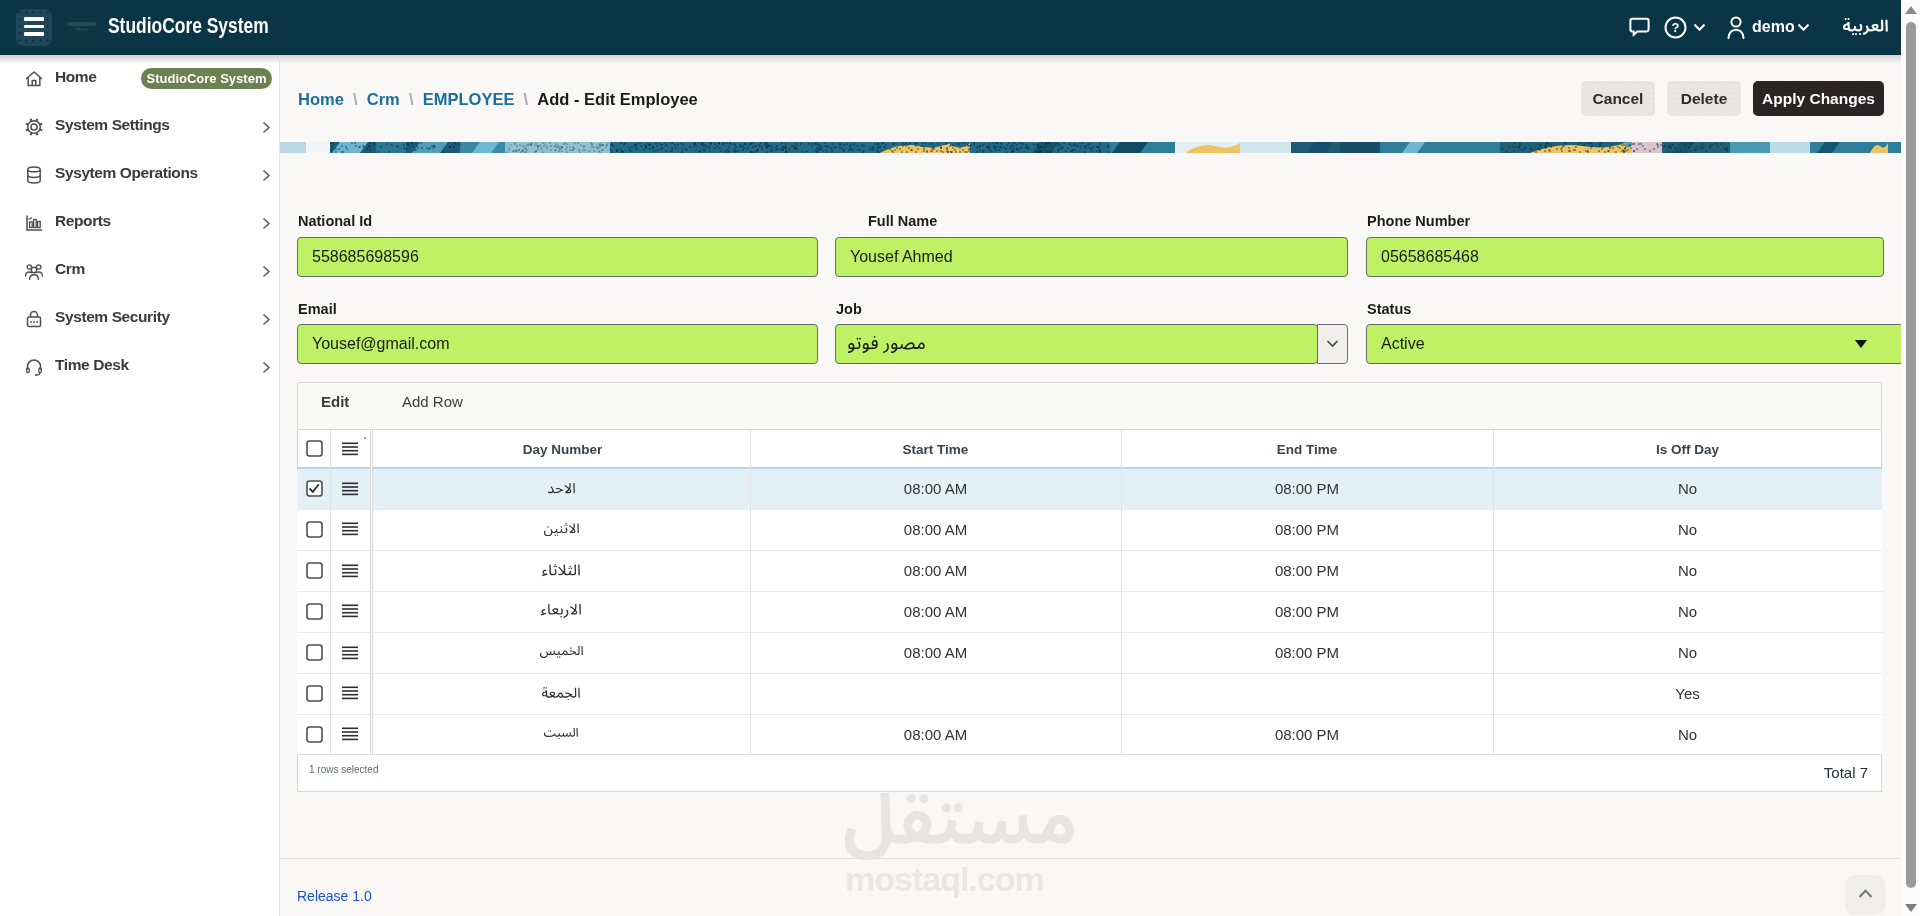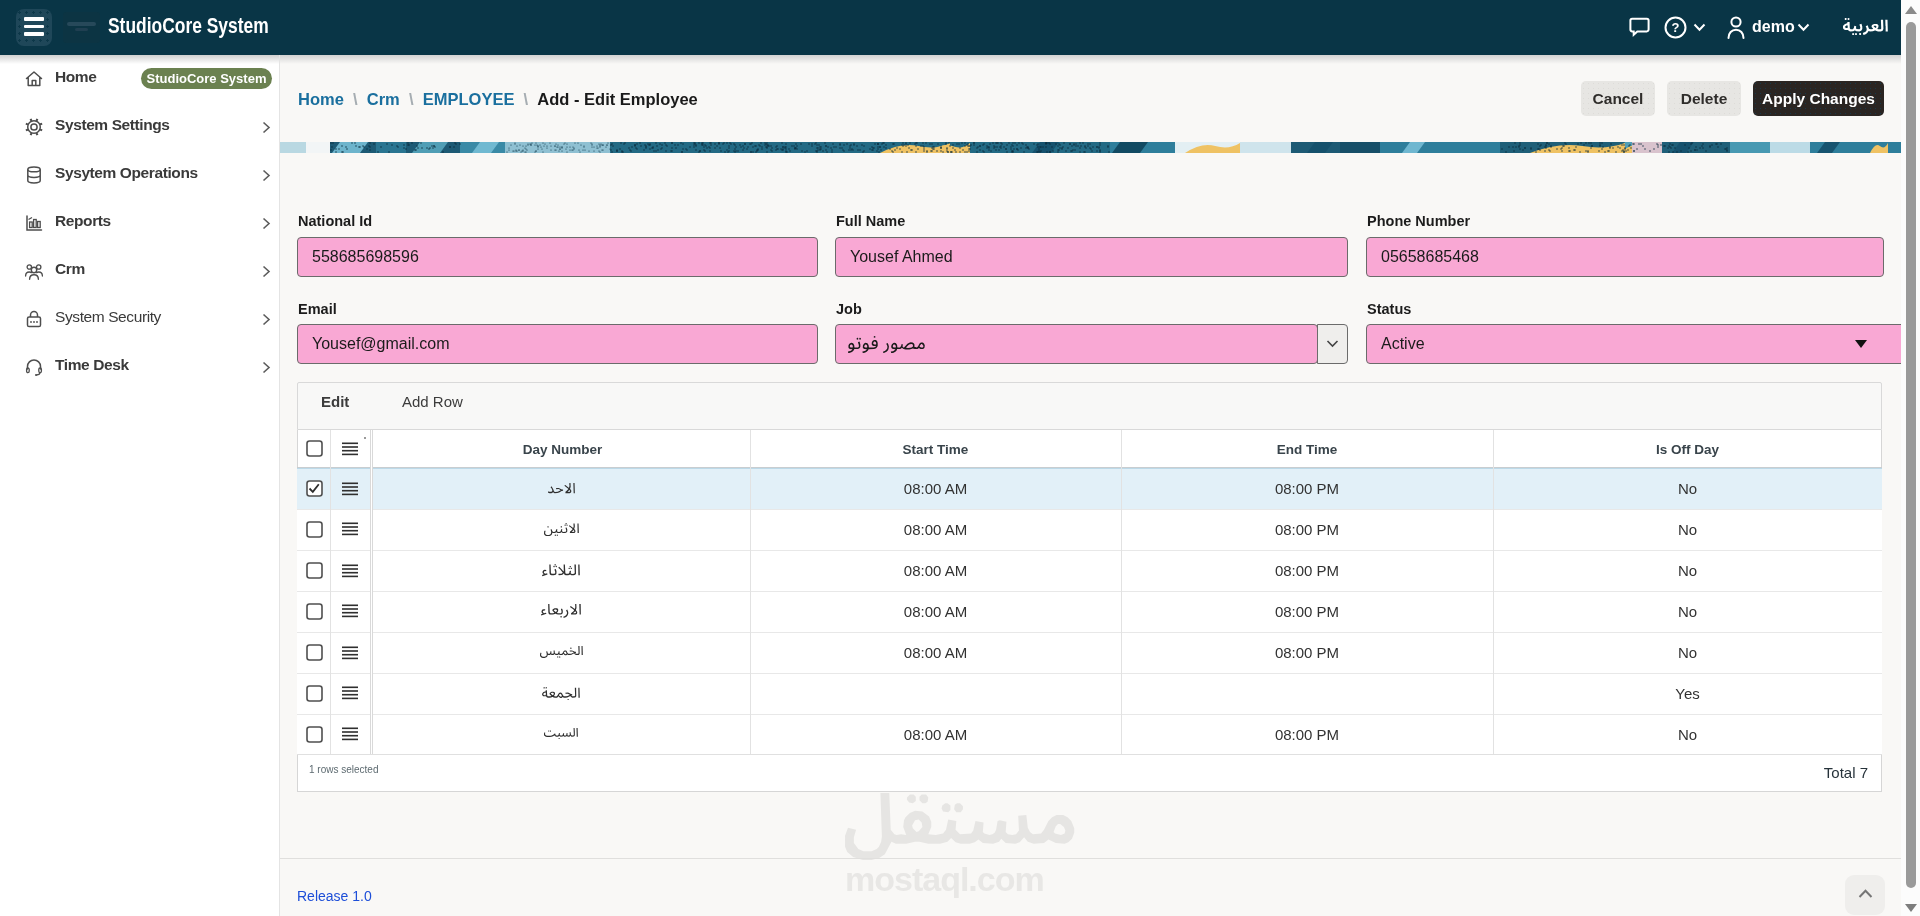--- a/index.html
+++ b/index.html
@@ -1,20 +1,20 @@
 <!DOCTYPE html>
 <html><head><meta charset="utf-8"><style>
 *{margin:0;padding:0;box-sizing:border-box}
 html,body{width:1920px;height:916px;overflow:hidden;font-family:"Liberation Sans",sans-serif;background:#f9f8f6;position:relative}
 .abs{position:absolute}
 .tc{position:absolute;display:flex;align-items:center;justify-content:center;font-size:15px;color:#323232}
 .hdr{position:absolute;display:flex;align-items:center;justify-content:center;font-size:13.5px;font-weight:600;color:#39444b}
 .btn{position:absolute;height:35px;border-radius:5px;font-size:15.5px;font-weight:700;display:flex;align-items:center;justify-content:center}
 .lbl{position:absolute;font-size:14.5px;font-weight:600;color:#1c1c1c}
-.inp{position:absolute;height:40px;background:#f9a8d4;border:1px solid #6b6b6b;border-radius:4px;font-size:16px;color:#1b1b1b;display:flex;align-items:center;padding-left:14px}
+.inp{position:absolute;height:40px;background:#bef264;border:1px solid #6b6b6b;border-radius:4px;font-size:16px;color:#1b1b1b;display:flex;align-items:center;padding-left:14px}
 </style></head><body>
 
 <div class="abs" style="left:0;top:0;width:1920px;height:55px;background:#093546"></div>
 <div class="abs" style="left:16px;top:9px;width:36px;height:37px;border-radius:8px;background:#1f4759;background-image:radial-gradient(#0c3748 1px, transparent 1.1px);background-size:7px 7px"></div>
 <div class="abs" style="left:24px;top:17px;width:20px;height:3.5px;background:#fff;border-radius:1px"></div>
 <div class="abs" style="left:24px;top:24.5px;width:20px;height:3.5px;background:#fff;border-radius:1px"></div>
 <div class="abs" style="left:24px;top:32px;width:20px;height:3.5px;background:#fff;border-radius:1px"></div>
 <div class="abs" style="left:63px;top:12px;width:37px;height:31px;border-radius:3px;background:#0c3443"></div>
 <div class="abs" style="left:67px;top:22px;width:29px;height:3.5px;background:#27495a;border-radius:2px"></div>
 <div class="abs" style="left:75px;top:28px;width:13px;height:2.5px;background:#203f51;border-radius:2px"></div>
@@ -98,21 +98,21 @@
 <svg style="position:absolute;left:262px;top:265px" width="9" height="13" viewBox="0 0 9 13">
     <polyline points="1.5,1.5 7,6.5 1.5,11.5" fill="none" stroke="#5c5c5c" stroke-width="1.6"></polyline>
   </svg>
 <svg style="position:absolute;left:24px;top:309px" width="20" height="20" viewBox="0 0 20 20">
     <rect x="3.5" y="8" width="13" height="9.5" rx="1.6" fill="none" stroke="#4e4e4e" stroke-width="1.5"></rect>
     <path d="M6.5 8 V6 a3.5 3.5 0 0 1 7 0 V8" fill="none" stroke="#4e4e4e" stroke-width="1.5"></path>
     <circle cx="7" cy="13" r="0.9" fill="#4e4e4e"></circle>
     <circle cx="10" cy="13" r="0.9" fill="#4e4e4e"></circle>
     <circle cx="13" cy="13" r="0.9" fill="#4e4e4e"></circle>
   </svg>
-<div style="position:absolute;left:55px;top:308px;font-size:15.5px;font-weight:400;letter-spacing:-0.4px;color:#3a3a3a">System Security</div>
+<div style="position:absolute;left:55px;top:308px;font-size:15.5px;font-weight:700;letter-spacing:-0.4px;color:#3a3a3a">System Security</div>
 <svg style="position:absolute;left:262px;top:313px" width="9" height="13" viewBox="0 0 9 13">
     <polyline points="1.5,1.5 7,6.5 1.5,11.5" fill="none" stroke="#5c5c5c" stroke-width="1.6"></polyline>
   </svg>
 <svg style="position:absolute;left:24px;top:357px" width="20" height="20" viewBox="0 0 20 20">
     <path d="M3.5 12 V9.5 a6.5 6.5 0 0 1 13 0 V12" fill="none" stroke="#4e4e4e" stroke-width="1.5" stroke-linecap="round"></path>
     <rect x="2.6" y="11" width="2.6" height="4.6" rx="1.3" fill="none" stroke="#4e4e4e" stroke-width="1.3"></rect>
     <rect x="14.8" y="11" width="2.6" height="4.6" rx="1.3" fill="none" stroke="#4e4e4e" stroke-width="1.3"></rect>
     <path d="M16 15.6 c0 1.6-1.6 2.4-3.4 2.4" fill="none" stroke="#4e4e4e" stroke-width="1.3" stroke-linecap="round"></path>
     <circle cx="12" cy="18" r="1" fill="#4e4e4e"></circle>
   </svg>
@@ -1089,21 +1089,21 @@
     <circle cx="1844" cy="6" r="0.7" fill="#0b2c3a"></circle>
     <circle cx="1850" cy="7" r="0.7" fill="#0b2c3a"></circle>
     <circle cx="1857" cy="3" r="0.7" fill="#0b2c3a"></circle>
     <circle cx="1899" cy="9" r="0.7" fill="#0b2c3a"></circle>
     <circle cx="1879" cy="3" r="0.7" fill="#0b2c3a"></circle>
     <circle cx="1828" cy="8" r="0.7" fill="#0b2c3a"></circle>
     <circle cx="1885" cy="7" r="0.7" fill="#0b2c3a"></circle>
   </svg>
 
 <div class="lbl" style="left:298px;top:213px">National Id</div>
-<div class="lbl" style="left:836px;top:213px">Full Name</div>
+<div class="lbl" style="left:868px;top:213px">Full Name</div>
 <div class="lbl" style="left:1367px;top:213px">Phone Number</div>
 <div class="inp" style="left:297px;top:237px;width:521px">558685698596</div>
 <div class="inp" style="left:835px;top:237px;width:513px">Yousef Ahmed</div>
 <div class="inp" style="left:1366px;top:237px;width:518px">05658685468</div>
 <div class="lbl" style="left:298px;top:301px">Email</div>
 <div class="lbl" style="left:836px;top:301px">Job</div>
 <div class="lbl" style="left:1367px;top:301px">Status</div>
 <div class="inp" style="left:297px;top:324px;width:521px">Yousef@gmail.com</div>
 <div class="inp" style="left:835px;top:324px;width:483px"></div>
 <svg style="position:absolute;left:848px;top:336px;" width="77.0" height="17.4" viewBox="0 0 412 93">

